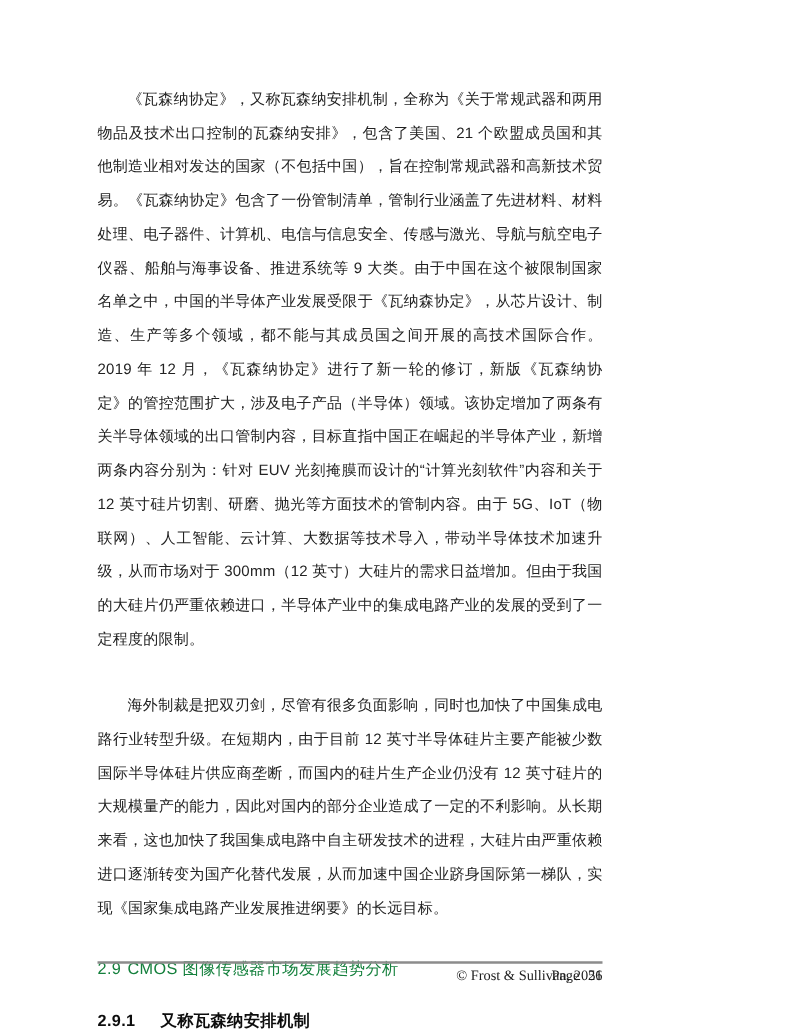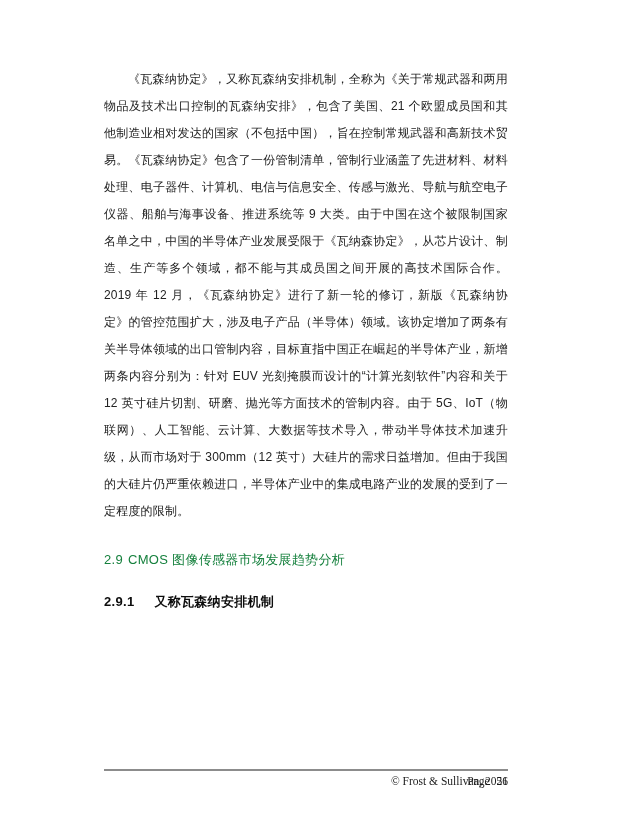--- a/index.html
+++ b/index.html
@@ -7,21 +7,20 @@
     padding: 0;
     background: #ffffff;
   }
   .page {
     position: relative;
     width: 560px;
     height: 828px;
     background: #ffffff;
     overflow: hidden;
     font-family: "Liberation Sans", sans-serif;
-    margin-left: 26px;
   }
   .content {
     position: absolute;
     left: 78px;
     right: 78px;
     top: 66px;
   }
   .para {
     font-size: 12px;
     line-height: 27px;
@@ -78,20 +77,21 @@
 </style>
 </head>
 <body>
 
 <div class="page">
 
   <div class="content">
 
     <p class="para">《瓦森纳协定》，又称瓦森纳安排机制，全称为《关于常规武器和两用物品及技术出口控制的瓦森纳安排》，包含了美国、21 个欧盟成员国和其他制造业相对发达的国家（不包括中国），旨在控制常规武器和高新技术贸易。《瓦森纳协定》包含了一份管制清单，管制行业涵盖了先进材料、材料处理、电子器件、计算机、电信与信息安全、传感与激光、导航与航空电子仪器、船舶与海事设备、推进系统等 9 大类。由于中国在这个被限制国家名单之中，中国的半导体产业发展受限于《瓦纳森协定》，从芯片设计、制造、生产等多个领域，都不能与其成员国之间开展的高技术国际合作。2019 年 12 月，《瓦森纳协定》进行了新一轮的修订，新版《瓦森纳协定》的管控范围扩大，涉及电子产品（半导体）领域。该协定增加了两条有关半导体领域的出口管制内容，目标直指中国正在崛起的半导体产业，新增两条内容分别为：针对 EUV 光刻掩膜而设计的“计算光刻软件”内容和关于 12 英寸硅片切割、研磨、抛光等方面技术的管制内容。由于 5G、IoT（物联网）、人工智能、云计算、大数据等技术导入，带动半导体技术加速升级，从而市场对于 300mm（12 英寸）大硅片的需求日益增加。但由于我国的大硅片仍严重依赖进口，半导体产业中的集成电路产业的发展的受到了一定程度的限制。</p>
 
+    <p class="para">海外制裁是把双刃剑，尽管有很多负面影响，同时也加快了中国集成电路行业转型升级。在短期内，由于目前 12 英寸半导体硅片主要产能被少数国际半导体硅片供应商垄断，而国内的硅片生产企业仍没有 12 英寸硅片的大规模量产的能力，因此对国内的部分企业造成了一定的不利影响。从长期来看，这也加快了我国集成电路中自主研发技术的进程，大硅片由严重依赖进口逐渐转变为国产化替代发展，从而加速中国企业跻身国际第一梯队，实现《国家集成电路产业发展推进纲要》的长远目标。</p>
 
     <h1 class="section-heading">
       <span class="num">2.9</span><span>CMOS 图像传感器市场发展趋势分析</span>
     </h1>
 
     <h2 class="subsection-heading">
       <span class="num">2.9.1</span><span>又称瓦森纳安排机制</span>
     </h2>
 
   </div>

